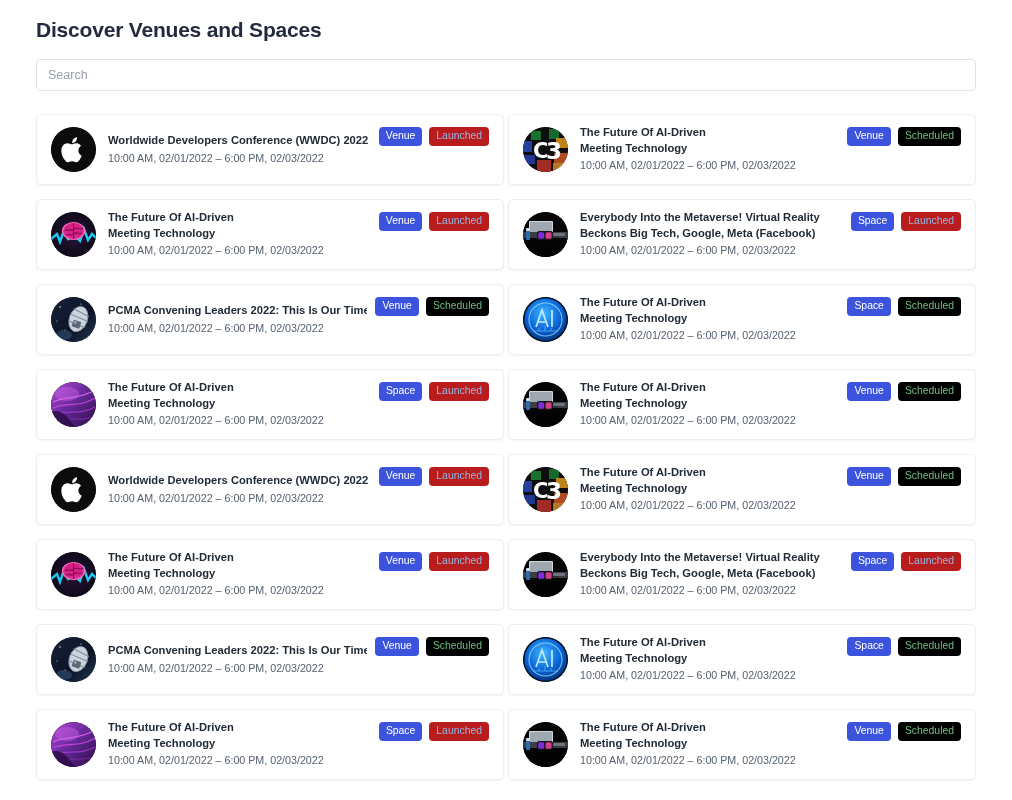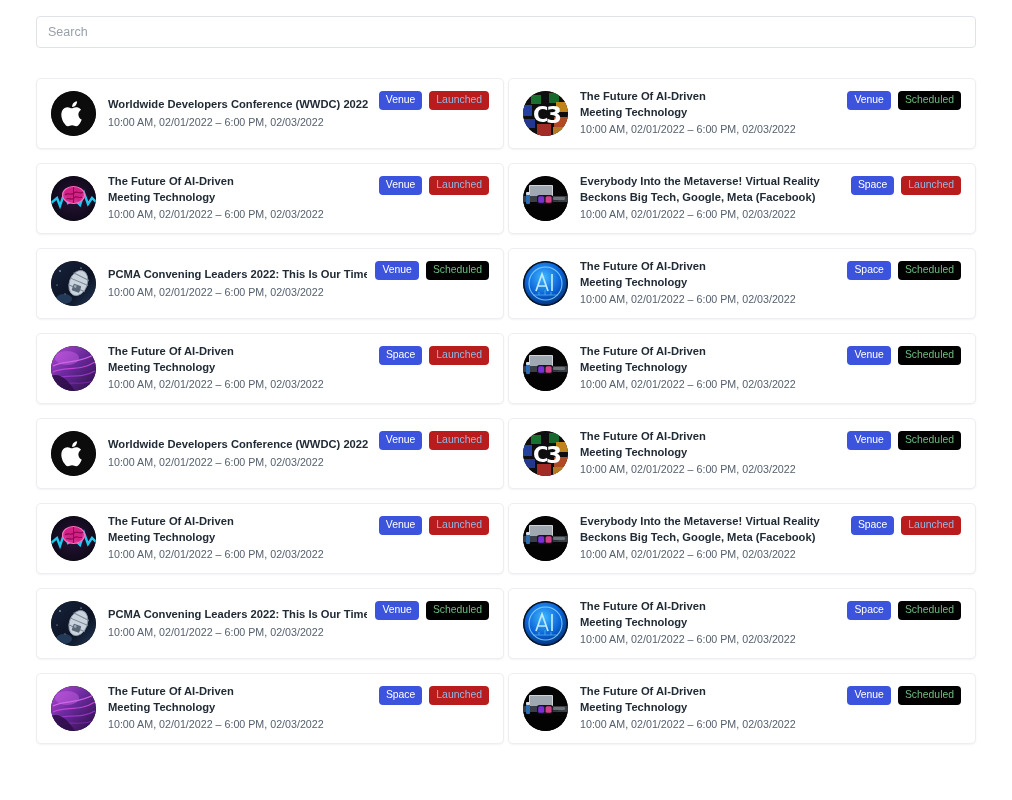--- a/index.html
+++ b/index.html
@@ -31,21 +31,21 @@
     padding: 0 11px;
     font-size: 12.5px;
     font-family: "Liberation Sans", sans-serif;
     color: #0f172a;
     background: #fff;
     outline: none;
   }
   .search-input::placeholder { color: #9aa0ab; }
 
   .grid {
-    margin-top: 30px;
+    margin-top: 23px;
     display: grid;
     grid-template-columns: 468px 468px;
     column-gap: 4px;
     row-gap: 0px;
   }
   .col { display: flex; flex-direction: column; }
 
   .card {
     background: #ffffff;
     border: 1px solid #eceef1;
@@ -121,20 +121,21 @@
   .badge.status-scheduled {
     background: #000000;
     color: #6dbd7f;
   }
 </style>
 </head>
 <body>
 
 <div class="page">
 
+  <h1 class="page-title">Discover Venues and Spaces</h1>
 
   <div class="search-wrap">
     <input class="search-input" type="text" placeholder="Search" style="">
   </div>
 
   <div class="grid">
     <div class="col">
         <div class="card">
           <div class="avatar">
             <svg viewBox="0 0 45 45">

